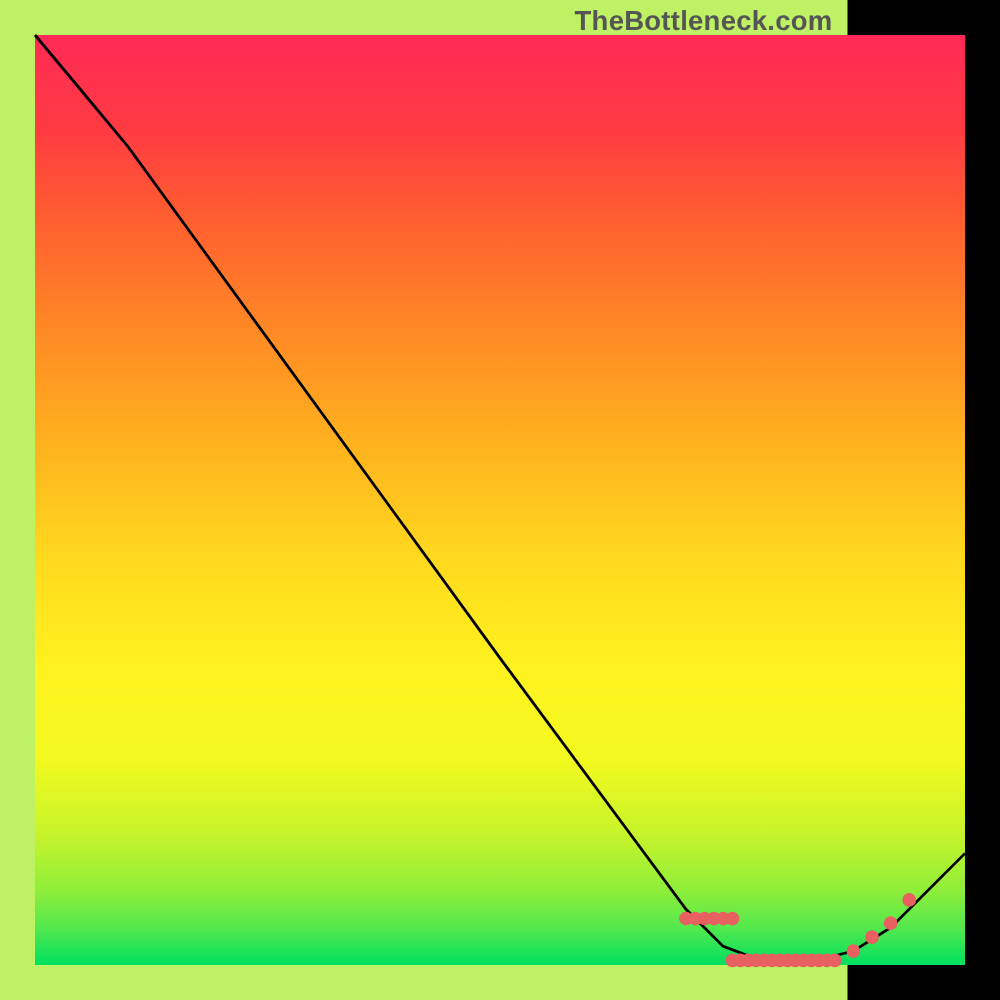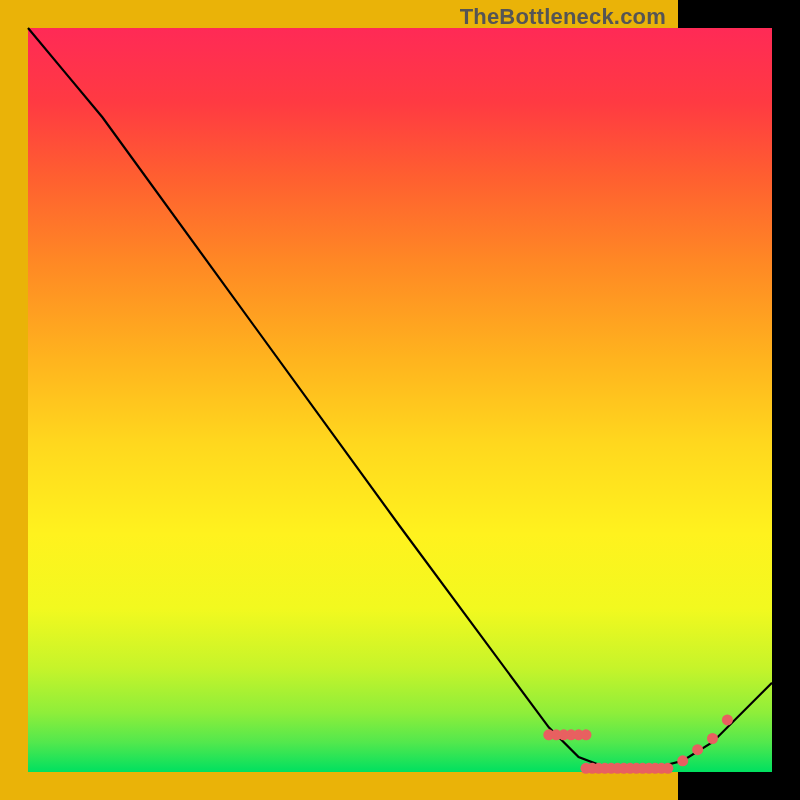--- a/index.html
+++ b/index.html
@@ -7,21 +7,21 @@
     padding: 0;
     background: #000;
     width: 800px;
     height: 800px;
     overflow: hidden;
     font-family: Arial, Helvetica, sans-serif;
   }
   .outer {
     width: 678px;
     height: 800px;
-    background: #eab308;
+    background: #bef264;
     position: relative;
   }
   .watermark {
     position: absolute;
     top: 4px;
     right: 12px;
     color: #555;
     font-size: 22px;
     font-weight: 600;
     letter-spacing: 0.2px;

